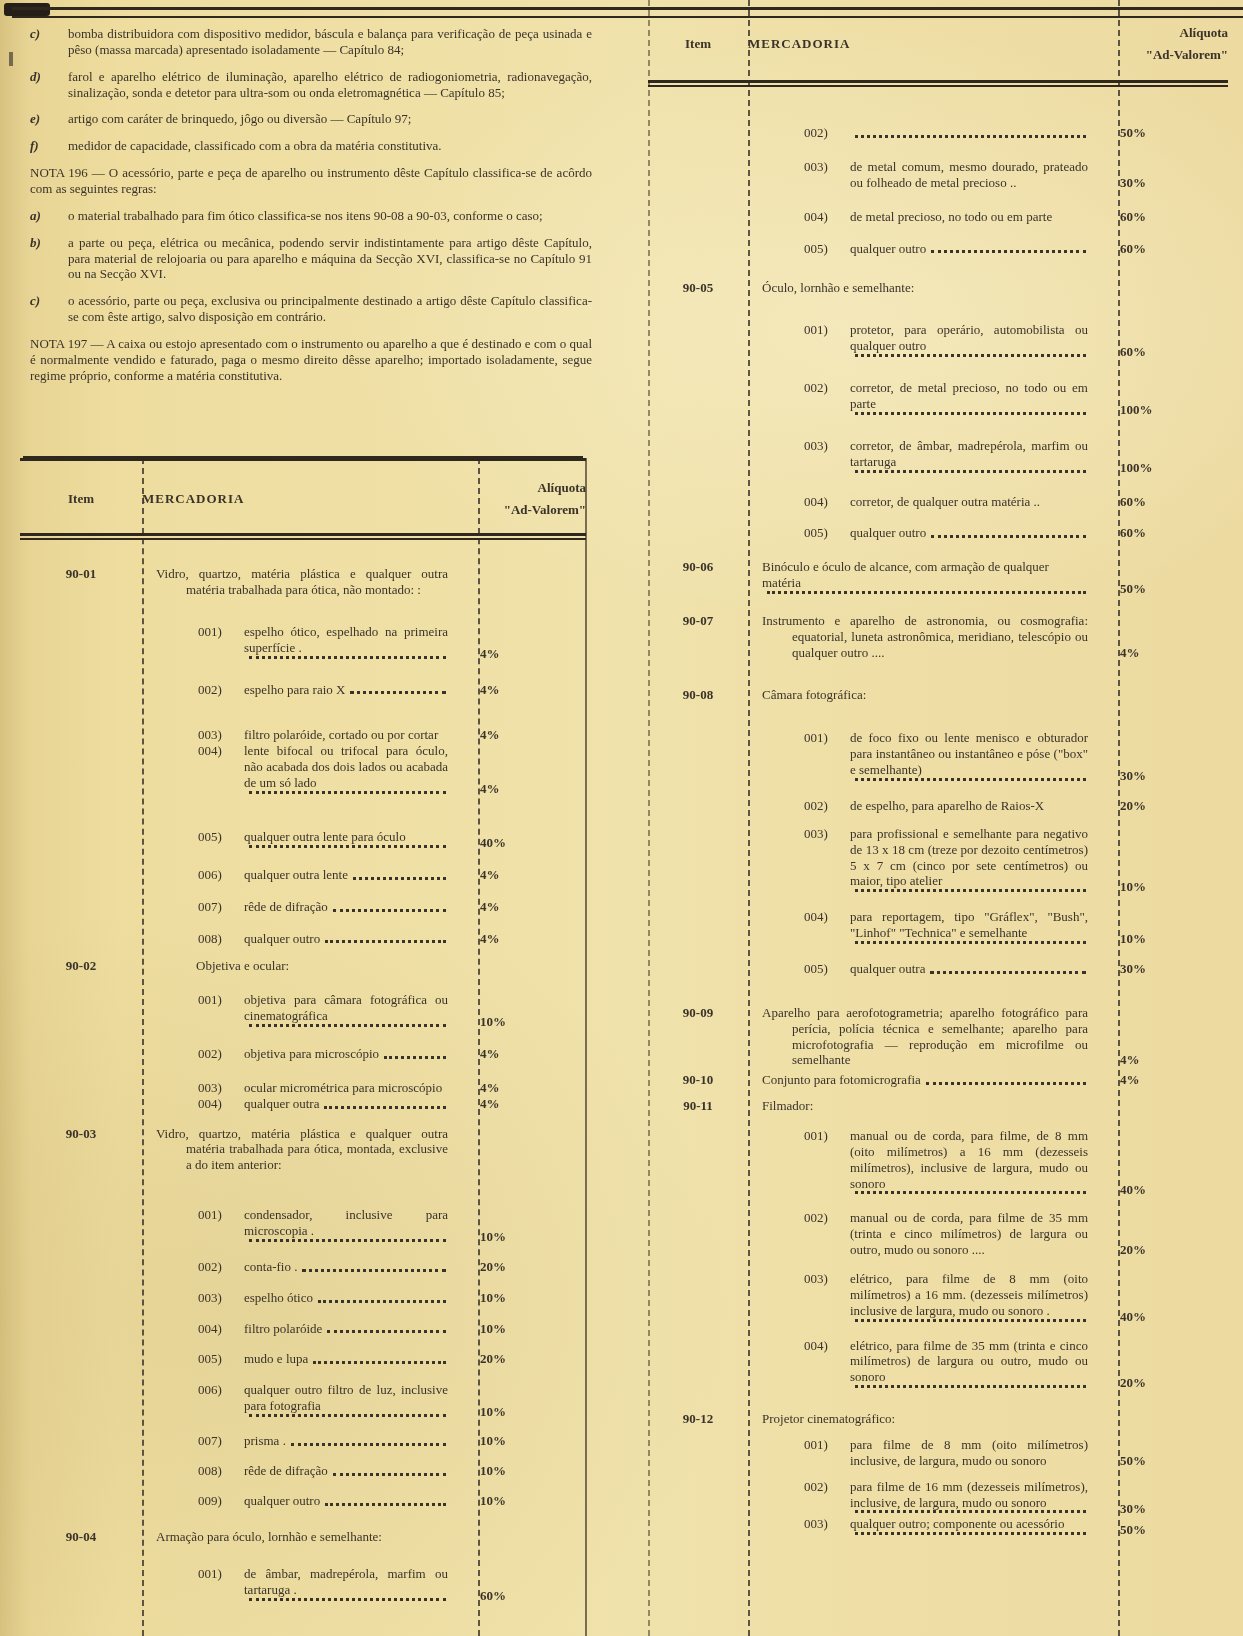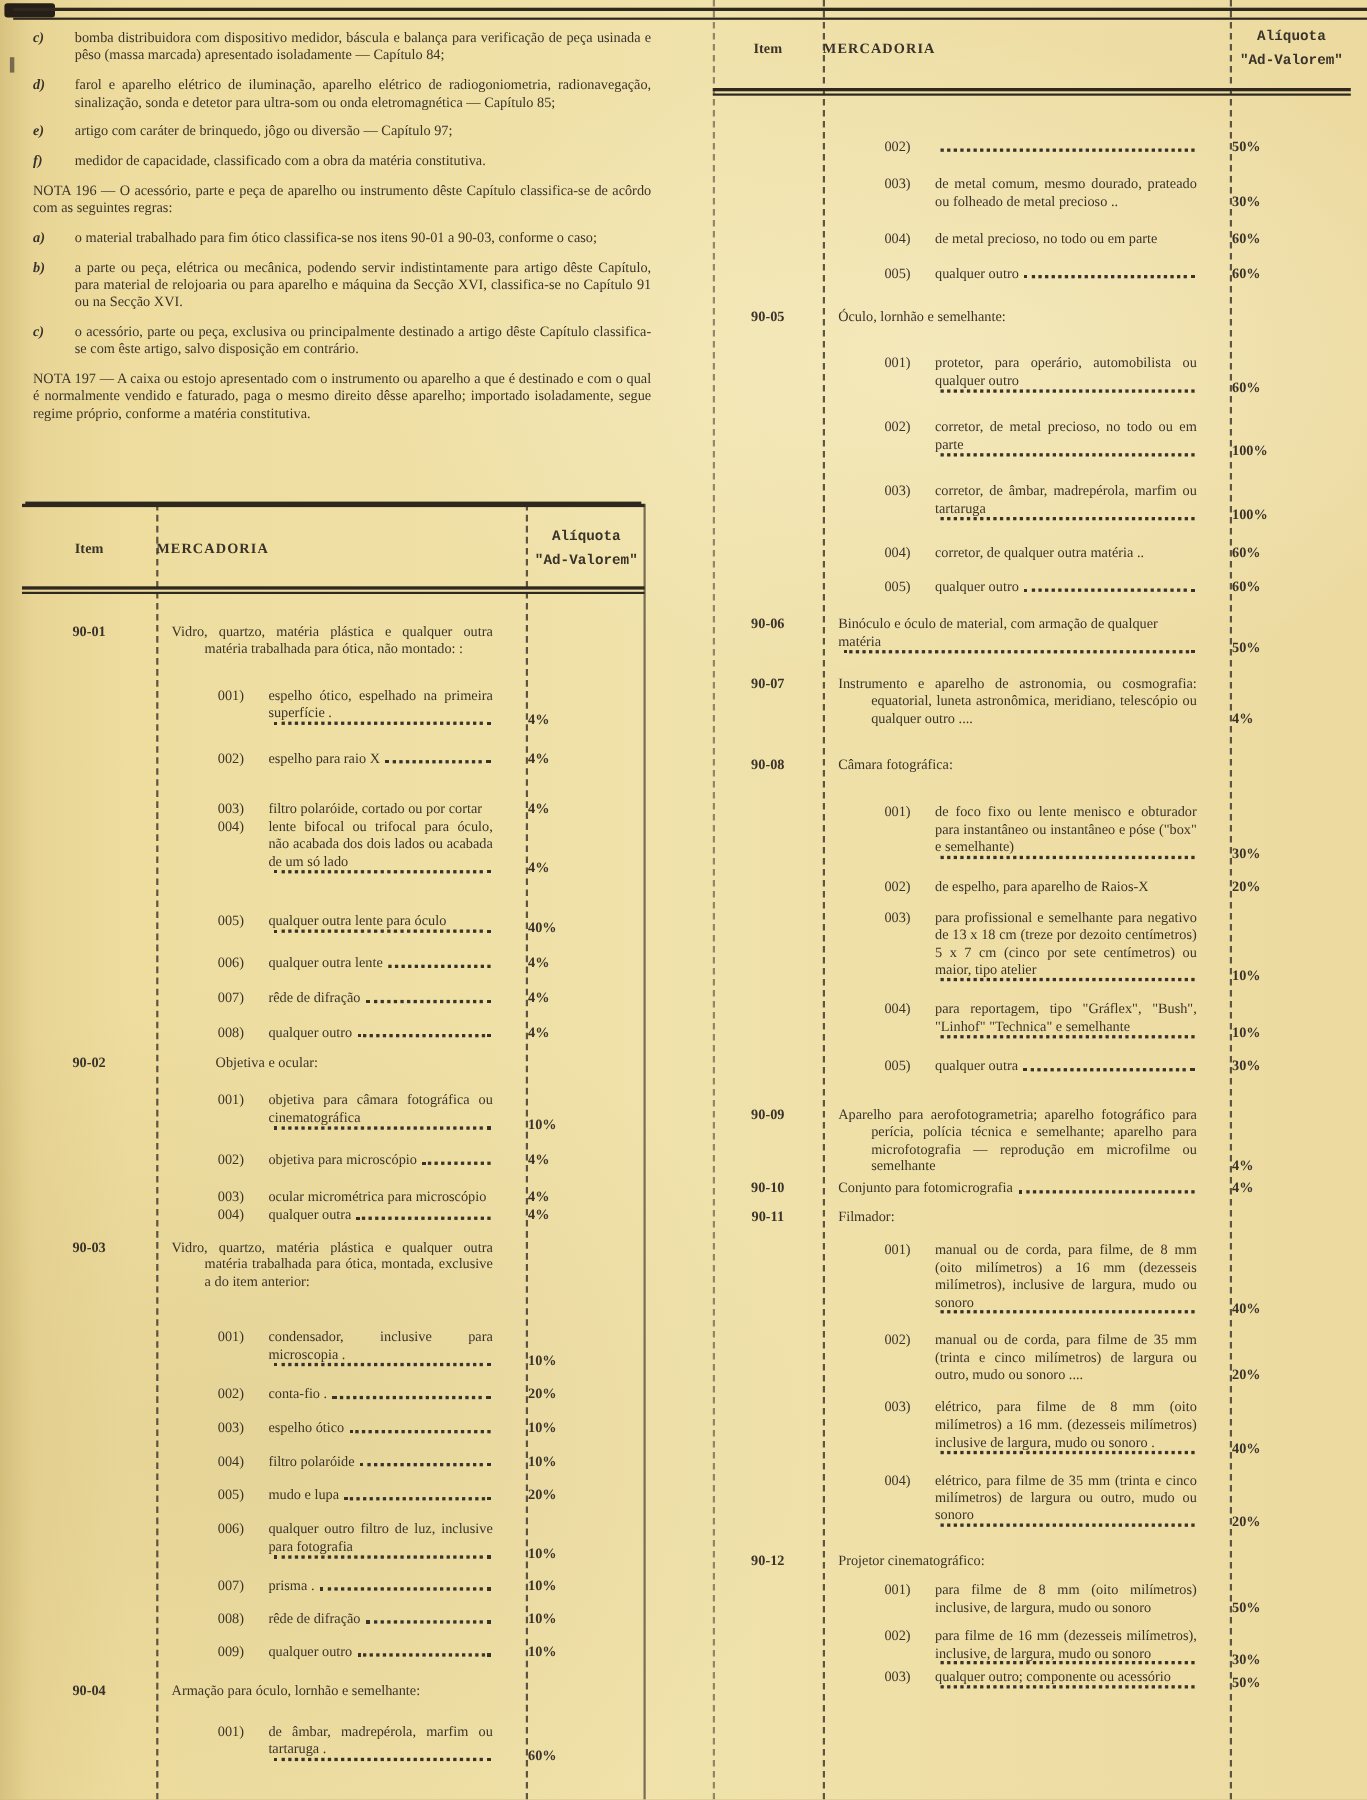--- a/index.html
+++ b/index.html
@@ -40,21 +40,21 @@
   #ltbl .v1{left:122px;} #ltbl .v2{left:458px;} #ltbl .v3{left:565px;border-left-style:solid;opacity:.7;}
   #rtbl .v0{left:0px;opacity:.55;} #rtbl .v1{left:100px;} #rtbl .v2{left:470px;}
   .thead{position:relative;display:flex;align-items:center;}
   #ltbl .thead{padding:16px 0 12px 0;border-top:3px solid #2e281f;box-shadow:0 -5px 0 -3px #2e281f;}
   #rtbl .thead{padding:22px 0 14px 0;}
   .thead{border-bottom:3px solid #2e281f;}
   .thead:after{content:"";position:absolute;left:0;right:0;bottom:-7px;border-bottom:2px solid #2e281f;}
   .th-item{text-align:center;font-weight:bold;}
   #ltbl .th-item{width:122px;} #rtbl .th-item{width:100px;}
   .th-merc{flex:1;text-align:left;font-weight:bold;letter-spacing:1px;}
-  .th-ali{text-align:center;font-weight:bold;line-height:1.7;font-family:Liberation Mono, monospace;}
+  .th-ali{text-align:right;font-weight:bold;line-height:1.7;}
   #ltbl .th-ali{width:106px;} #rtbl .th-ali{width:108px;}
 
   .rows{position:relative;}
   .row{display:flex;align-items:stretch;justify-content:flex-end;}
   .c-item{flex:0 0 auto;text-align:center;font-weight:bold;}
   #ltbl .c-item{width:122px;} #rtbl .c-item{width:100px;}
   .c-body{flex:1 1 auto;min-width:0;padding:0 10px 0 14px;}
   .c-rate{flex:0 0 auto;font-weight:bold;display:flex;align-items:flex-end;padding-left:22px;}
   #ltbl .c-rate{width:106px;} #rtbl .c-rate{width:108px;}
   .maintext{text-align:justify;padding-left:30px;text-indent:-30px;}
@@ -88,21 +88,21 @@
       </div>
       <div class="para">
         <span class="lbl">f)</span>
         <span class="ptx">medidor de capacidade, classificado com a obra da matéria constitutiva.</span>
       </div>
       <div class="para nota">
         <span class="ptx">NOTA 196 — O acessório, parte e peça de aparelho ou instrumento dêste Capítulo classifica-se de acôrdo com as seguintes regras:</span>
       </div>
       <div class="para">
         <span class="lbl">a)</span>
-        <span class="ptx">o material trabalhado para fim ótico classifica-se nos itens 90-01 a 90-03, conforme o caso;</span>
+        <span class="ptx">o material trabalhado para fim ótico classifica-se nos itens 90-08 a 90-03, conforme o caso;</span>
       </div>
       <div class="para">
         <span class="lbl">b)</span>
         <span class="ptx">a parte ou peça, elétrica ou mecânica, podendo servir indistintamente para artigo dêste Capítulo, para material de relojoaria ou para aparelho e máquina da Secção XVI, classifica-se no Capítulo 91 ou na Secção XVI.</span>
       </div>
       <div class="para">
         <span class="lbl">c)</span>
         <span class="ptx">o acessório, parte ou peça, exclusiva ou principalmente destinado a artigo dêste Capítulo classifica-se com êste artigo, salvo disposição em contrário.</span>
       </div>
       <div class="para nota">
@@ -568,21 +568,21 @@
                 <span class="dots"></span>
               </div>
             </div>
           </div>
           <div class="c-rate">60%</div>
         </div>
         <div class="row" style="margin-top: 18px;">
           <div class="c-item">90-06</div>
           <div class="c-body">
             <div class="mainflex">
-              <span class="t">Binóculo e óculo de material, com armação de qualquer matéria</span>
+              <span class="t">Binóculo e óculo de alcance, com armação de qualquer matéria</span>
               <span class="dots"></span>
             </div>
           </div>
           <div class="c-rate">50%</div>
         </div>
         <div class="row" style="margin-top: 16px;">
           <div class="c-item">90-07</div>
           <div class="c-body">
             <div class="maintext">Instrumento e aparelho de astronomia, ou cosmografia: equatorial, luneta astronômica, meridiano, telescópio ou qualquer outro ....</div>
           </div>

